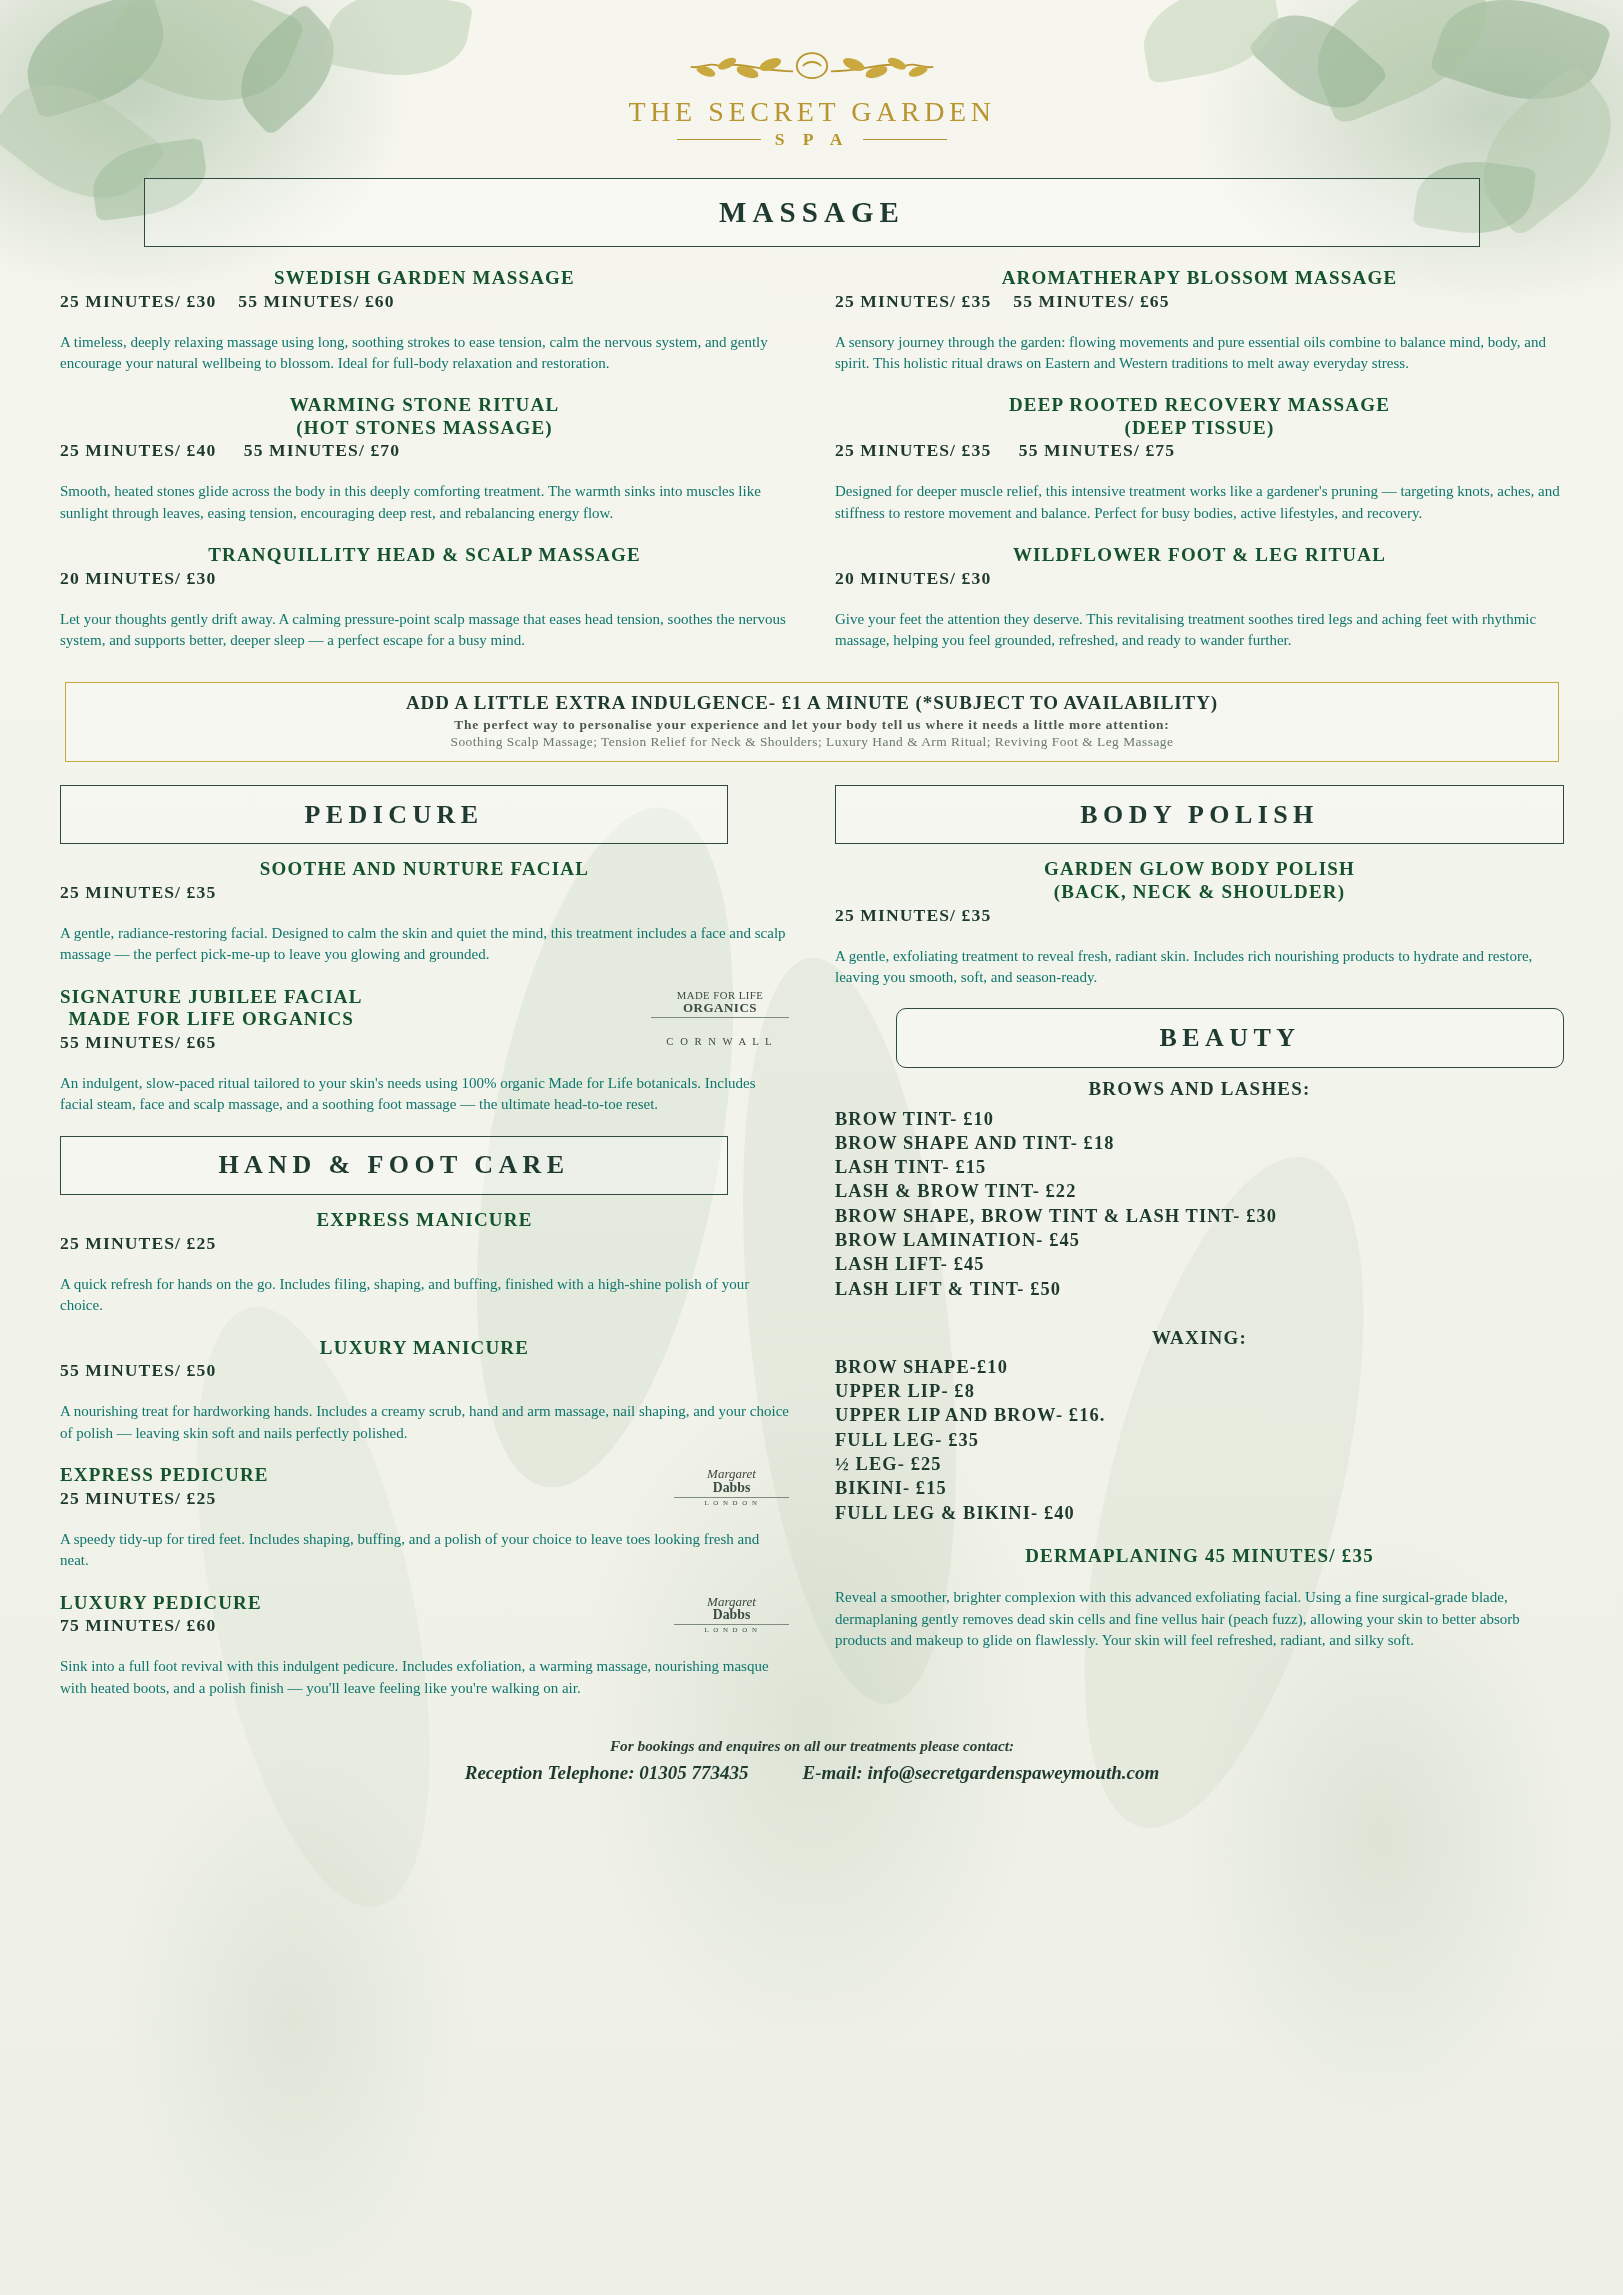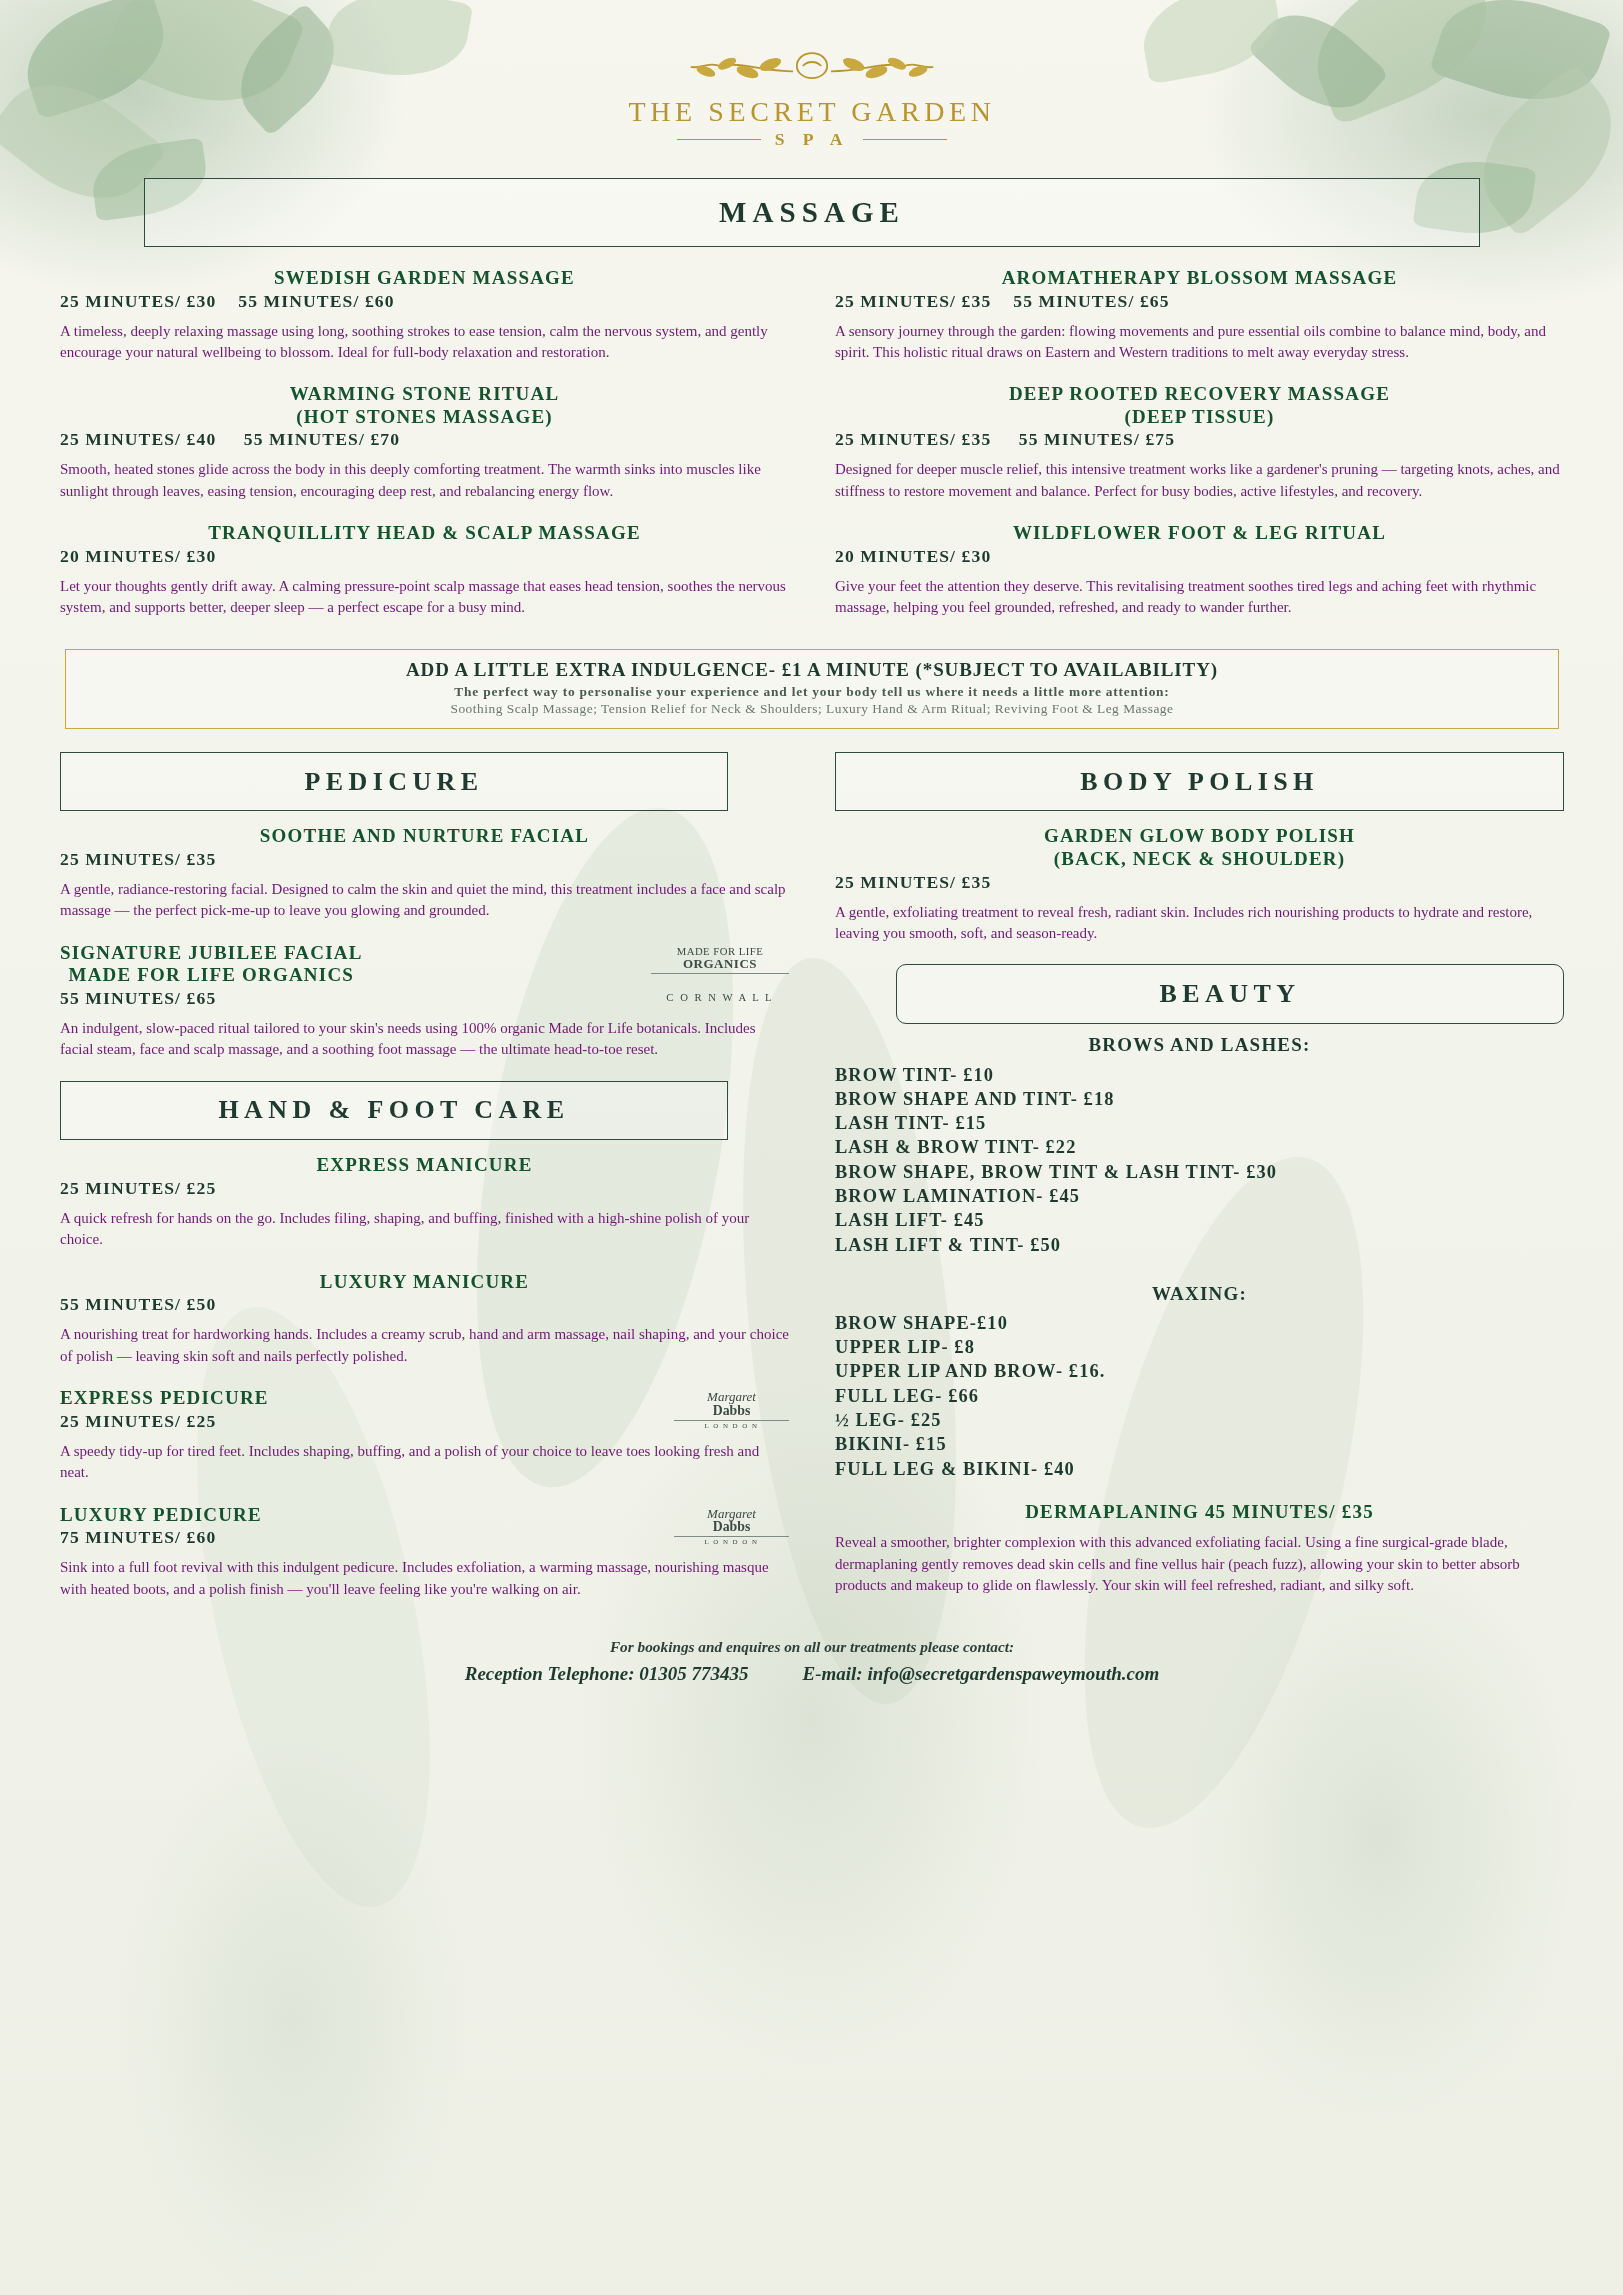--- a/index.html
+++ b/index.html
@@ -77,21 +77,21 @@
   .treat { margin-bottom: 20px; }
   .treat-name {
     font-size: 19px; font-weight: 700; letter-spacing: 1.2px;
     color: #14532d; line-height: 1.18; text-align: center;
   }
   .treat-price {
     font-size: 17.6px; font-weight: 700; letter-spacing: 1.1px;
     color: #1e3a2f; margin-top: 1.5px; white-space: pre;
   }
   .treat-desc {
-    font-size: 15px; line-height: 1.42; color: #701a75; margin-top: 9px;
+    font-size: 15px; line-height: 1.42; color: #0f766e; margin-top: 20px;
   }
   .with-logo { display: flex; align-items: flex-start; justify-content: space-between; gap: 7px; }
 
   
   .extras {
     border: 1.5px solid #c9a93f;
     margin: 10.7px 4.6px 23px;
     padding: 9.2px 13.8px 10.7px;
     text-align: center;
     background: rgba(255,255,255,0.30);
@@ -345,21 +345,21 @@
         <div class="price-line">BROW LAMINATION- £45</div>
         <div class="price-line">LASH LIFT- £45</div>
         <div class="price-line">LASH LIFT &amp; TINT- £50</div>
       </div>
 
       <div class="list-head" style="margin-top:26px;">WAXING:</div>
       <div>
         <div class="price-line">BROW SHAPE-£10</div>
         <div class="price-line">UPPER LIP- £8</div>
         <div class="price-line">UPPER LIP AND BROW- £16.</div>
-        <div class="price-line">FULL LEG- £66</div>
+        <div class="price-line">FULL LEG- £35</div>
         <div class="price-line">½ LEG- £25</div>
         <div class="price-line">BIKINI- £15</div>
         <div class="price-line">FULL LEG &amp; BIKINI- £40</div>
       </div>
 
       <div class="treat" style="margin-top:20px;">
         <div class="treat-name">DERMAPLANING 45 MINUTES/ £35</div>
         <div class="treat-desc">Reveal a smoother, brighter complexion with this advanced exfoliating facial. Using a fine surgical-grade blade, dermaplaning gently removes dead skin cells and fine vellus hair (peach fuzz), allowing your skin to better absorb products and makeup to glide on flawlessly. Your skin will feel refreshed, radiant, and silky soft.</div>
       </div>
 

